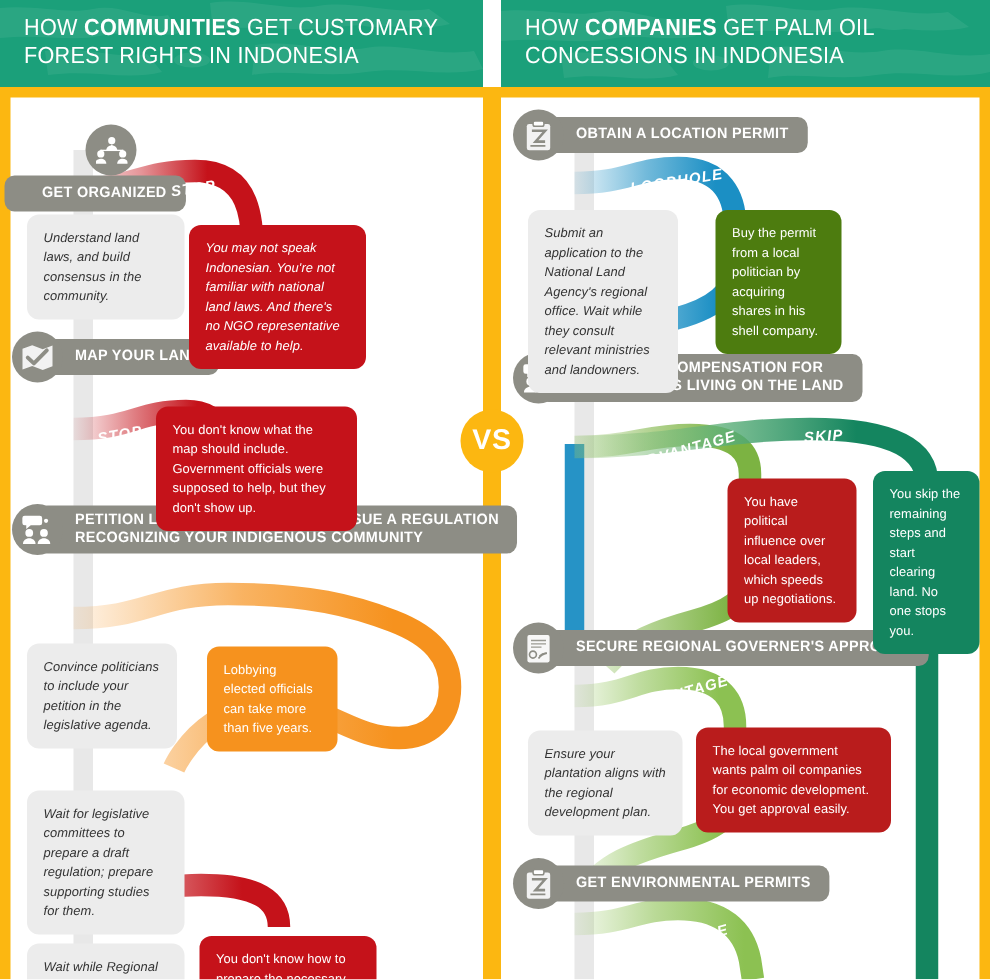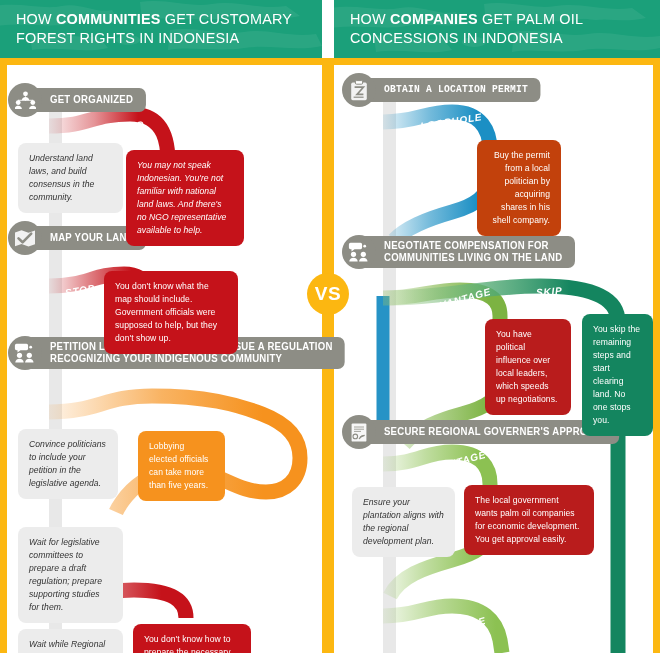--- a/index.html
+++ b/index.html
@@ -84,21 +84,21 @@
   .bub {
     position: absolute; z-index: 25;
     border-radius: 8px;
     padding: 9px 11px;
     font-size: 8.6px; line-height: 13px;
     letter-spacing: .05px;
   }
   .bub.grey { background: #ececec; color: #333333; font-style: italic; }
   .bub.red  { background: #c5121a; color: #ffffff; }
   .bub.orange { background: #f6921e; color: #ffffff; }
-  .bub.blue { background: #c2410c; color: #ffffff; text-align: right; }
+  .bub.blue { background: #4d7c0f; color: #ffffff; }
   .bub.green{ background: #b91c1c; color: #ffffff; }
   .bub.dgreen{background: #14855f; color: #ffffff; }
 
   
   .rlabel {
     position: absolute; z-index: 30;
     color: #ffffff; font-size: 10px; font-weight: 700;
     letter-spacing: .8px; text-transform: uppercase;
     transform-origin: center center;
     font-style: italic;
@@ -223,21 +223,21 @@
 
     <path d="M383 298 C 450 298 480 286 540 286 C 596 286 618 300 618 322
              L618 653" fill="none" stroke="url(#gDk1)" stroke-width="15"></path>
 
     <path d="M383 464 C 418 464 424 452 452 452 C 482 452 490 468 490 484
              L490 528 C 490 546 474 554 452 560 C 424 568 400 576 390 596" fill="none" stroke="url(#gGrn2)" stroke-width="15"></path>
 
     <path d="M383 616 C 418 616 424 606 452 606 C 482 606 496 620 500 640 L502 653" fill="none" stroke="url(#gGrn3)" stroke-width="15"></path>
   </svg>
 
-  <div class="step" style="left:8px; top:83px;">
+  <div class="step" style="left:20px; top:83px;flex-direction:column;">
     <div class="circ">
       <svg width="21" height="19" viewBox="0 0 21 19">
         <g fill="#ffffff">
           <circle cx="10.5" cy="2.8" r="2.4"></circle>
           <path d="M6.8 9.3 c0-2 1.7-3.3 3.7-3.3 s3.7 1.3 3.7 3.3z"></path>
           <circle cx="3.2" cy="11.6" r="2.4"></circle>
           <path d="M-0.5 18.1 c0-2 1.7-3.3 3.7-3.3 s3.7 1.3 3.7 3.3z"></path>
           <circle cx="17.8" cy="11.6" r="2.4"></circle>
           <path d="M14.1 18.1 c0-2 1.7-3.3 3.7-3.3 s3.7 1.3 3.7 3.3z"></path>
           <rect x="10.1" y="5.4" width="0.9" height="4.2"></rect>
@@ -270,21 +270,21 @@
           <path d="M1.3 19.6 c0-2.3 1.9-3.8 4.2-3.8 s4.2 1.5 4.2 3.8z"></path>
           <circle cx="15.3" cy="12.3" r="2.6"></circle>
           <path d="M11.1 19.6 c0-2.3 1.9-3.8 4.2-3.8 s4.2 1.5 4.2 3.8z"></path>
         </g>
       </svg>
     </div>
     <div class="plate" style="padding-top:4px;padding-bottom:4px;">PETITION LOCAL LEGISLATURE TO ISSUE A REGULATION
 RECOGNIZING YOUR INDIGENOUS COMMUNITY</div>
   </div>
 
-  <div class="step" style="left:342px; top:73px;font-family:Liberation Mono, monospace;">
+  <div class="step" style="left:342px; top:73px;">
     <div class="circ">
       <svg width="18" height="21" viewBox="0 0 18 21">
         <rect x="1.2" y="2.6" width="15.6" height="17.6" rx="1.6" fill="#f2f2f2"></rect>
         <rect x="5.4" y="0.6" width="7.2" height="3.6" rx="1.2" fill="#ffffff" stroke="#8d8d85" stroke-width="1"></rect>
         <path d="M4.6 7.2 h8.8 l-6.4 7.2 h6.4" fill="none" stroke="#8d8d85" stroke-width="1.7"></path>
         <path d="M3.6 17.2 h10" stroke="#8d8d85" stroke-width="1.2"></path>
       </svg>
     </div>
     <div class="plate">OBTAIN A LOCATION PERMIT</div>
   </div>
@@ -316,37 +316,49 @@
             <path d="M4 9.4 h7"></path>
         </g>
         <circle cx="5.3" cy="14.4" r="2.3" fill="none" stroke="#8d8d85" stroke-width="1.1"></circle>
         <path d="M9 17 c1.6-2.6 3.4-3.2 5.6-3.6" fill="none" stroke="#8d8d85" stroke-width="1.1"></path>
         <path d="M9.6 15.3 c1.4-1.4 2.8-1.8 4.8-2" fill="none" stroke="#8d8d85" stroke-width="0.9"></path>
       </svg>
     </div>
     <div class="plate">SECURE REGIONAL GOVERNER'S APPROVAL</div>
   </div>
 
+  <div class="step" style="left:342px; top:572px;">
+    <div class="circ">
+      <svg width="18" height="21" viewBox="0 0 18 21">
+        <rect x="1.2" y="2.6" width="15.6" height="17.6" rx="1.6" fill="#f2f2f2"></rect>
+        <rect x="5.4" y="0.6" width="7.2" height="3.6" rx="1.2" fill="#ffffff" stroke="#8d8d85" stroke-width="1"></rect>
+        <path d="M4.6 7.2 h8.8 l-6.4 7.2 h6.4" fill="none" stroke="#8d8d85" stroke-width="1.7"></path>
+        <path d="M3.6 17.2 h10" stroke="#8d8d85" stroke-width="1.2"></path>
+      </svg>
+    </div>
+    <div class="plate">GET ENVIRONMENTAL PERMITS</div>
+  </div>
 
   <div class="bub grey" style="left:18px; top:143px; width:105px;">Understand land laws, and build consensus in the community.</div>
 
   <div class="bub red" style="left:126px; top:150px; width:118px;font-style:italic;">You may not speak Indonesian. You're not familiar with national land laws. And there's no NGO representative available to help.</div>
 
   <div class="bub red" style="left:104px; top:271px; width:134px;">You don't know what the map should include. Government officials were supposed to help, but they don't show up.</div>
 
   <div class="bub grey" style="left:18px; top:429px; width:100px;">Convince politicians to include your petition in the legislative agenda.</div>
 
   <div class="bub orange" style="left:138px; top:431px; width:87px;">Lobbying elected officials can take more than five years.</div>
 
   <div class="bub grey" style="left:18px; top:527px; width:105px;">Wait for legislative committees to prepare a draft regulation; prepare supporting studies for them.</div>
 
   <div class="bub grey" style="left:18px; top:629px; width:105px; height:40px; overflow:hidden;">Wait while Regional Assembly debates the</div>
 
   <div class="bub red" style="left:133px; top:624px; width:118px; height:40px; overflow:hidden;">You don't know how to prepare the necessary technical studies</div>
 
+  <div class="bub grey" style="left:352px; top:140px; width:100px;">Submit an application to the National Land Agency's regional office. Wait while they consult relevant ministries and landowners.</div>
 
   <div class="bub blue" style="left:477px; top:140px; width:84px;">Buy the permit from a local politician by acquiring shares in his shell company.</div>
 
 
   <div class="bub green" style="left:485px; top:319px; width:86px;">You have political influence over local leaders, which speeds up negotiations.</div>
 
   <div class="bub dgreen" style="left:582px; top:314px; width:71px;">You skip the remaining steps and start clearing land. No one stops you.</div>
 
   <div class="bub grey" style="left:352px; top:487px; width:103px;">Ensure your plantation aligns with the regional development plan.</div>
 

